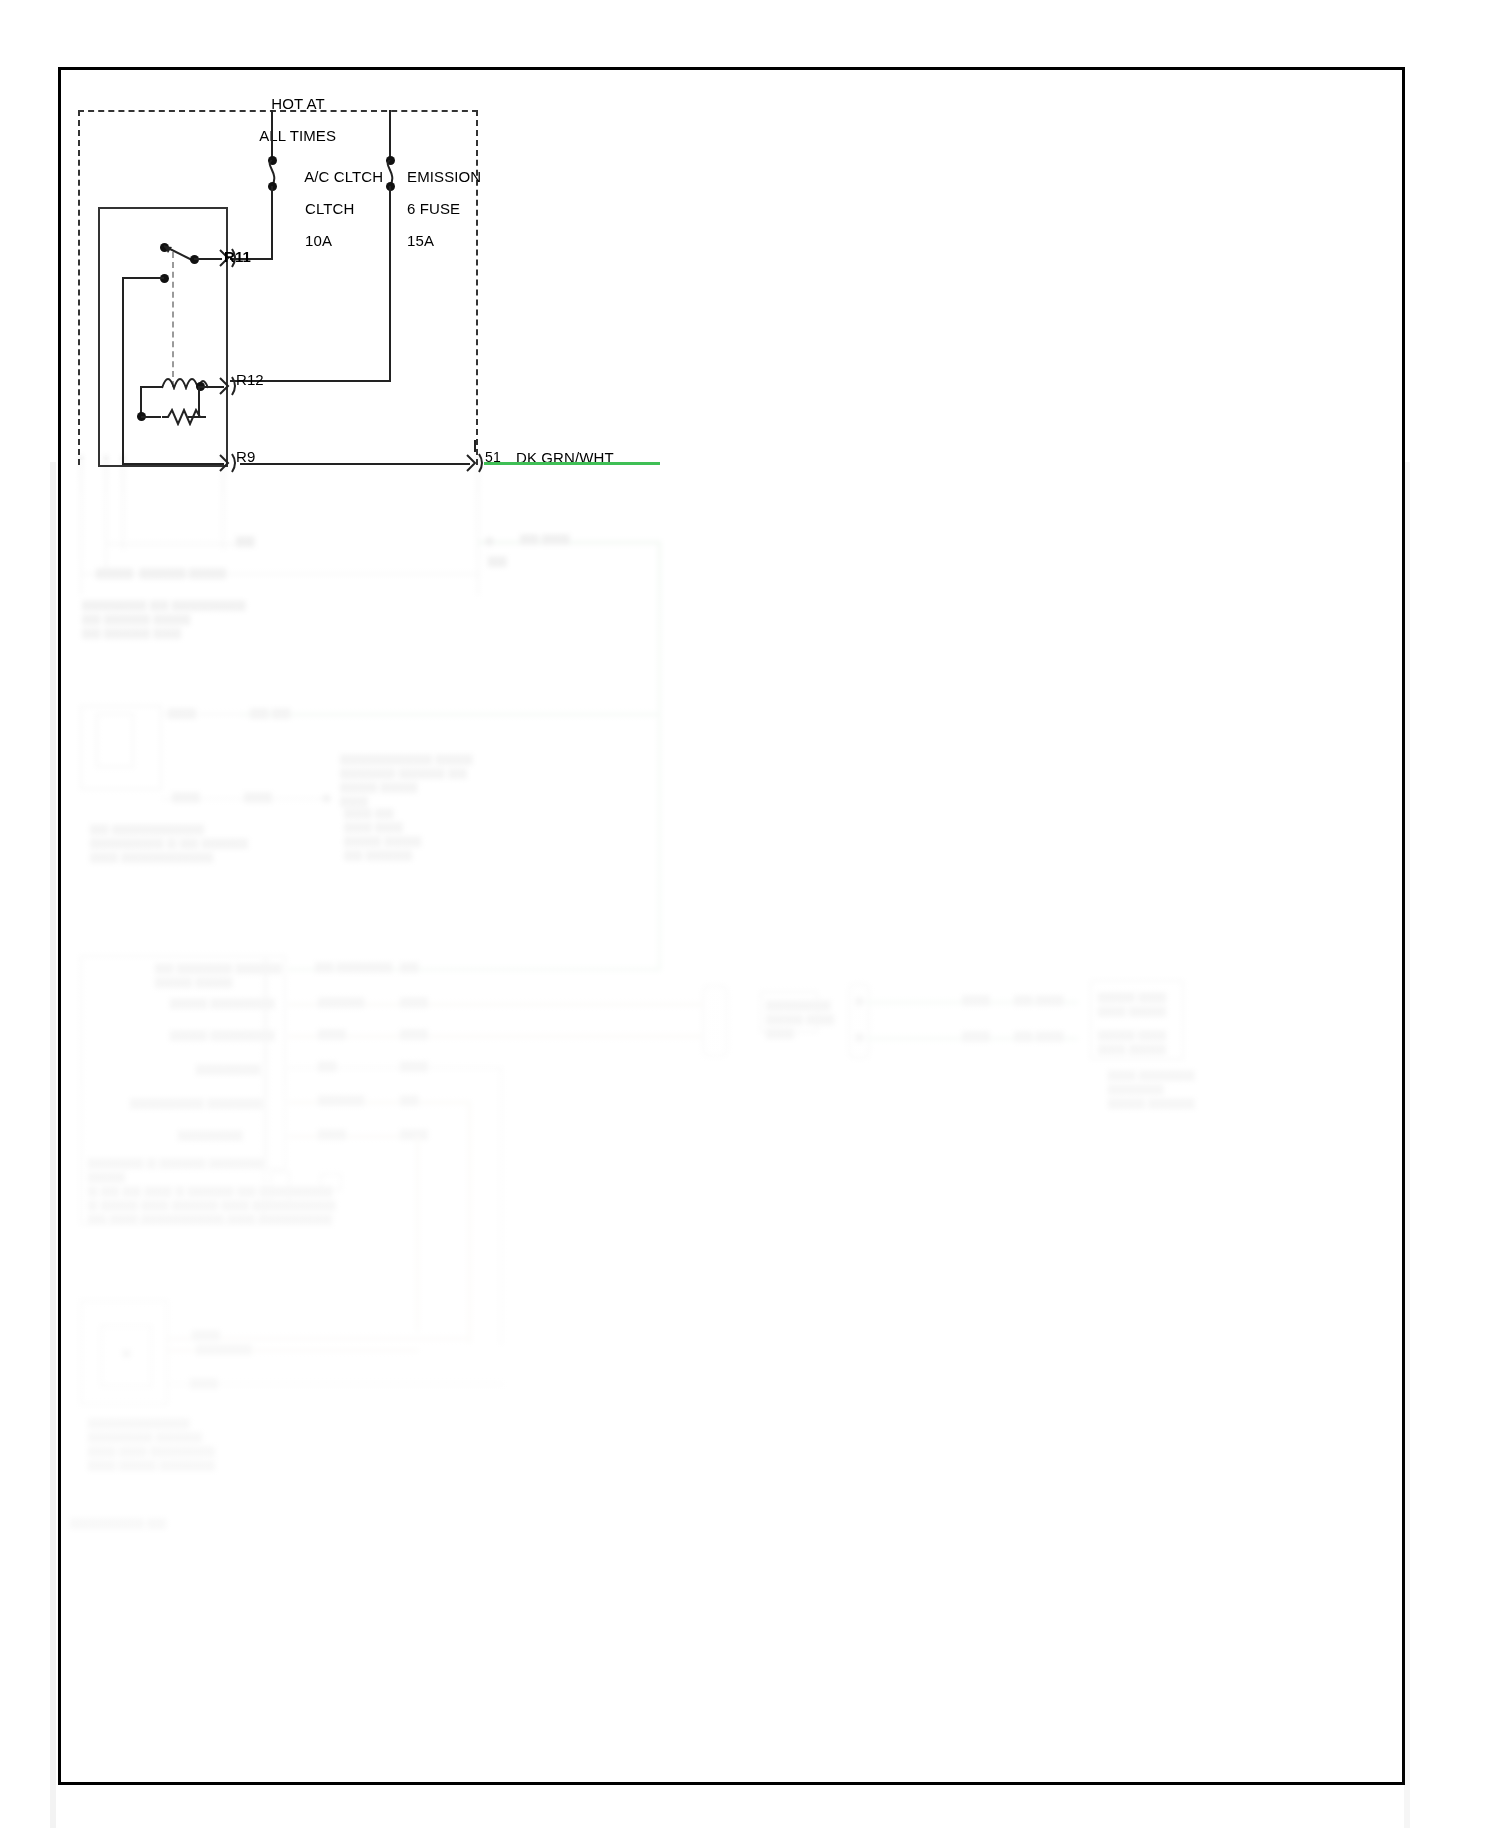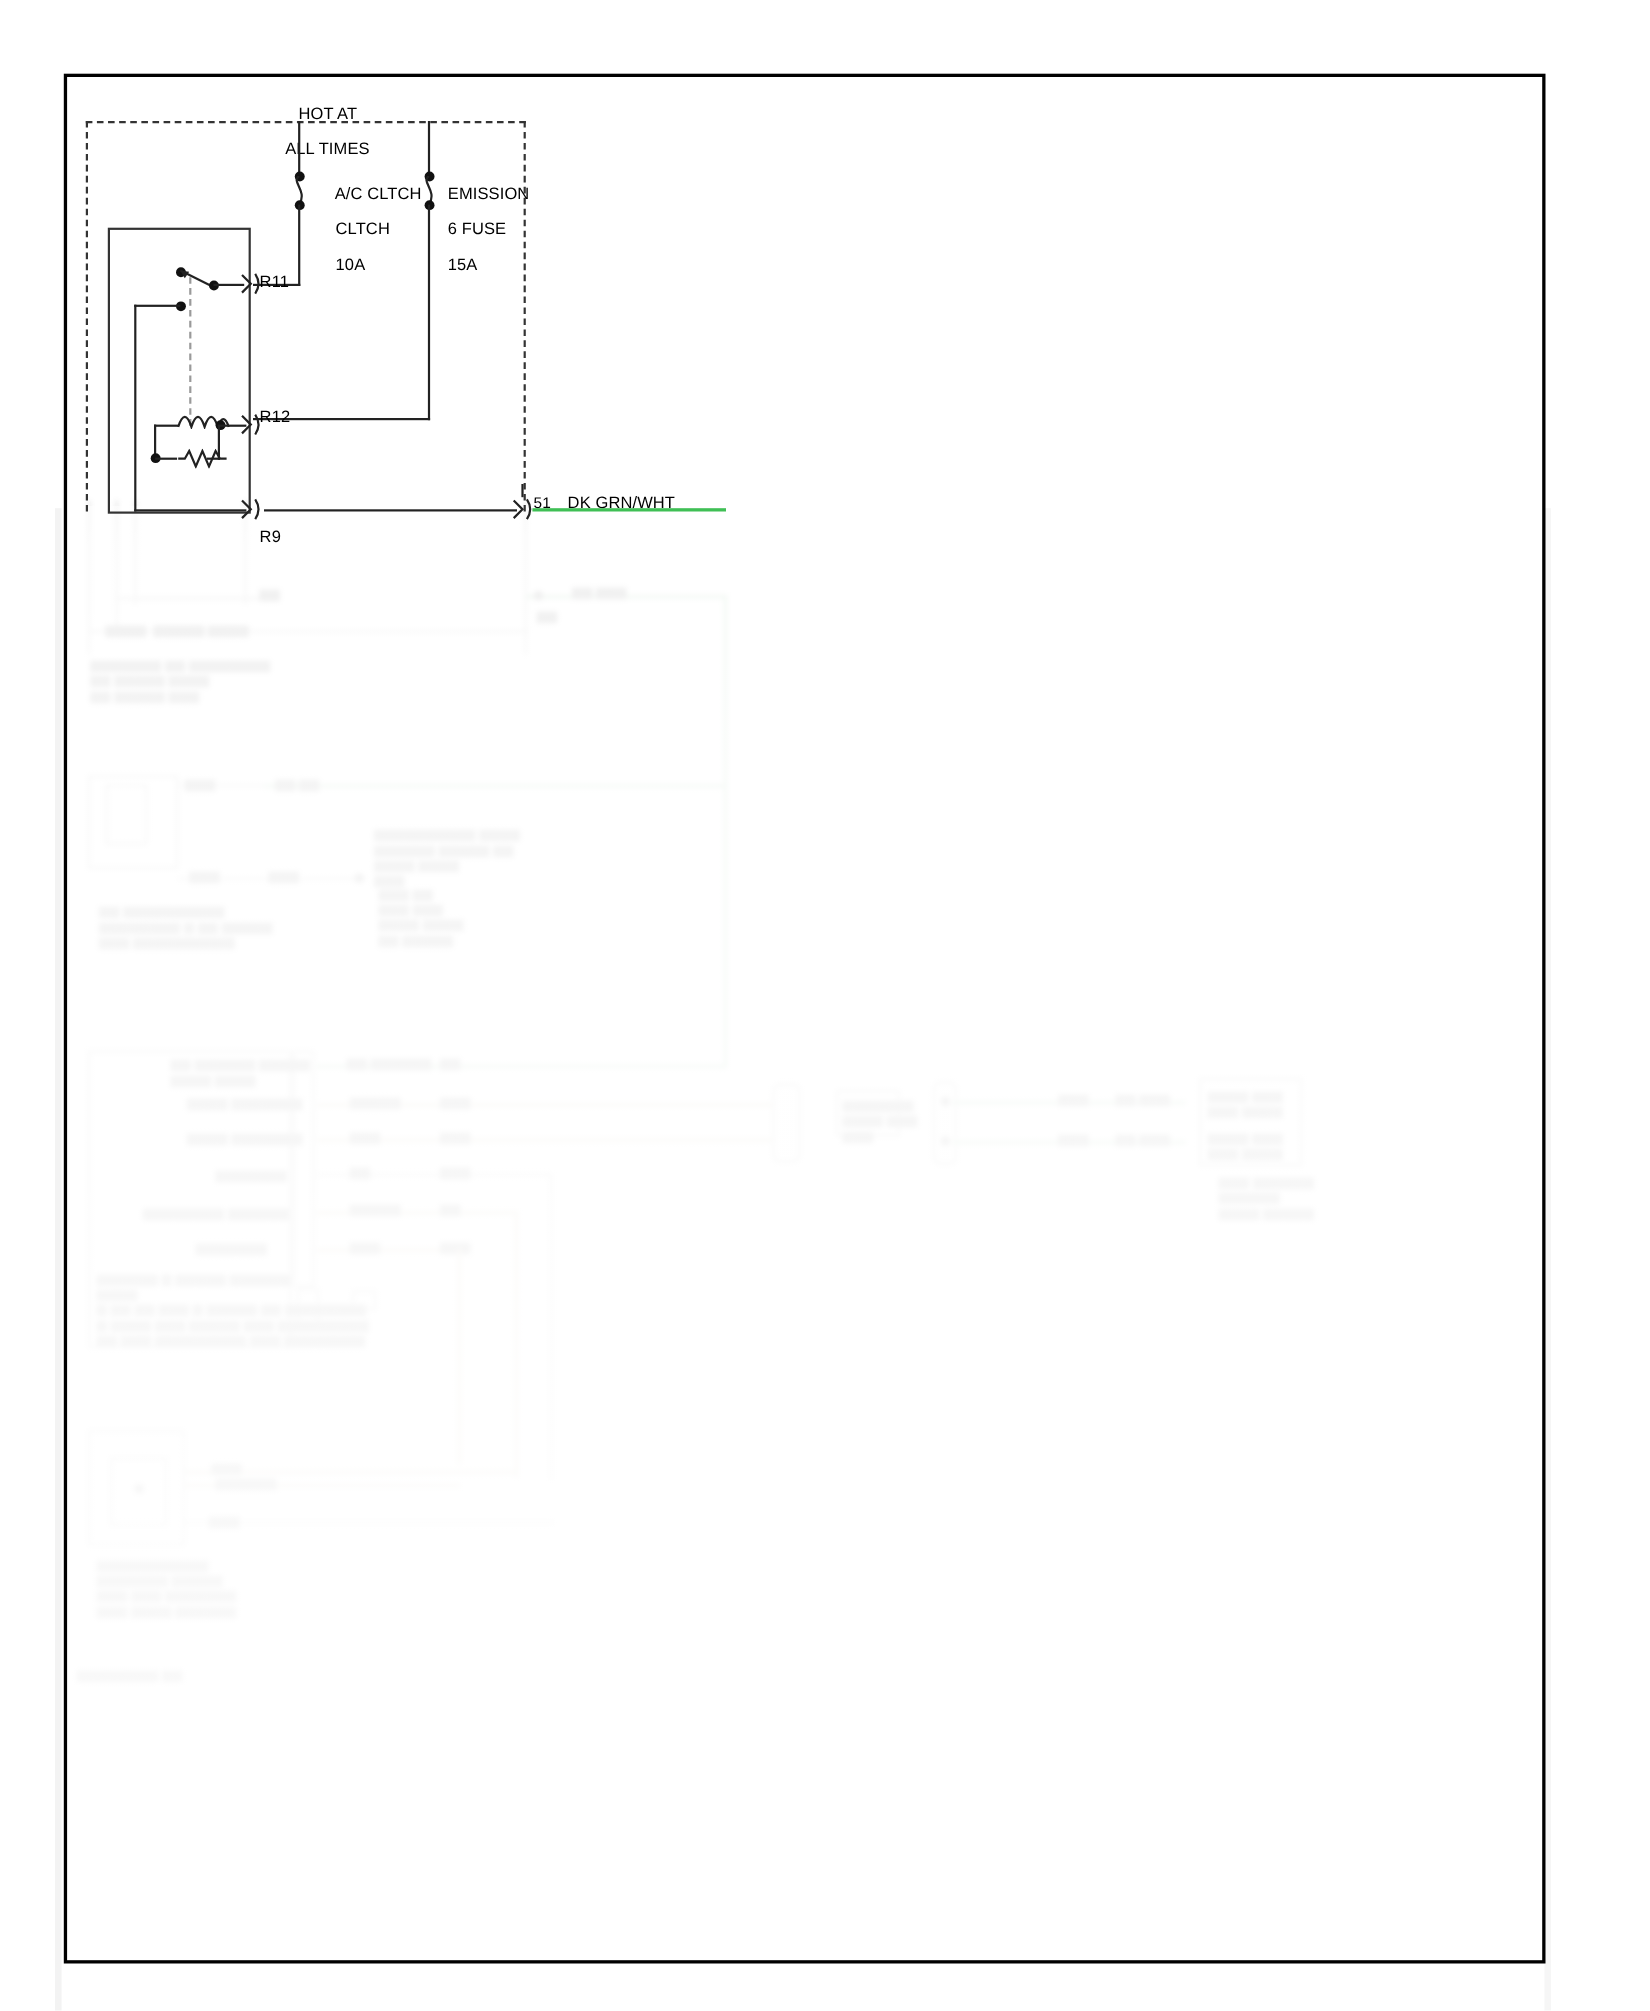--- a/index.html
+++ b/index.html
@@ -251,33 +251,33 @@
   <div class="wire v" style="left:140px;top:386px;height:32px;"></div>
   <div class="node" style="left:137px;top:412px;"></div>
   <div class="wire h" style="left:141px;top:416px;width:20px;"></div>
 
   <div class="wire h" style="left:122px;top:463px;width:102px;"></div>
 
   <svg class="term" style="left:219px;top:247px;" width="22" height="22" viewBox="0 0 22 22">
     <path d="M1 3 L9 11 L1 19" stroke="#222" stroke-width="2" fill="none"></path>
     <path d="M13 2 q6 9 0 18" stroke="#222" stroke-width="2" fill="none"></path>
   </svg>
-  <div class="lbl" style="left:236px;top:249px;">R11</div>
+  <div class="lbl" style="left:224px;top:249px;font-weight:bold;">R11</div>
 
   <svg class="term" style="left:219px;top:375px;" width="22" height="22" viewBox="0 0 22 22">
     <path d="M1 3 L9 11 L1 19" stroke="#222" stroke-width="2" fill="none"></path>
     <path d="M13 2 q6 9 0 18" stroke="#222" stroke-width="2" fill="none"></path>
   </svg>
   <div class="lbl" style="left:236px;top:372px;">R12</div>
 
   <svg class="term" style="left:219px;top:452px;" width="22" height="22" viewBox="0 0 22 22">
     <path d="M1 3 L9 11 L1 19" stroke="#222" stroke-width="2" fill="none"></path>
     <path d="M13 2 q6 9 0 18" stroke="#222" stroke-width="2" fill="none"></path>
   </svg>
-  <div class="lbl" style="left:236px;top:449px;margin-top:32px;">R9</div>
+  <div class="lbl" style="left:236px;top:449px;">R9</div>
 
   <div class="wire h" style="left:240px;top:463px;width:230px;"></div>
   <svg class="term" style="left:466px;top:452px;" width="22" height="22" viewBox="0 0 22 22">
     <path d="M1 3 L9 11 L1 19" stroke="#222" stroke-width="2" fill="none"></path>
     <path d="M13 2 q6 9 0 18" stroke="#222" stroke-width="2" fill="none"></path>
   </svg>
   <div class="wire v" style="left:474px;top:440px;height:12px;"></div>
   <div class="lbl sm" style="left:485px;top:450px;">51</div>
 
   <div class="lbl" style="left:516px;top:450px;">DK GRN/WHT</div>

